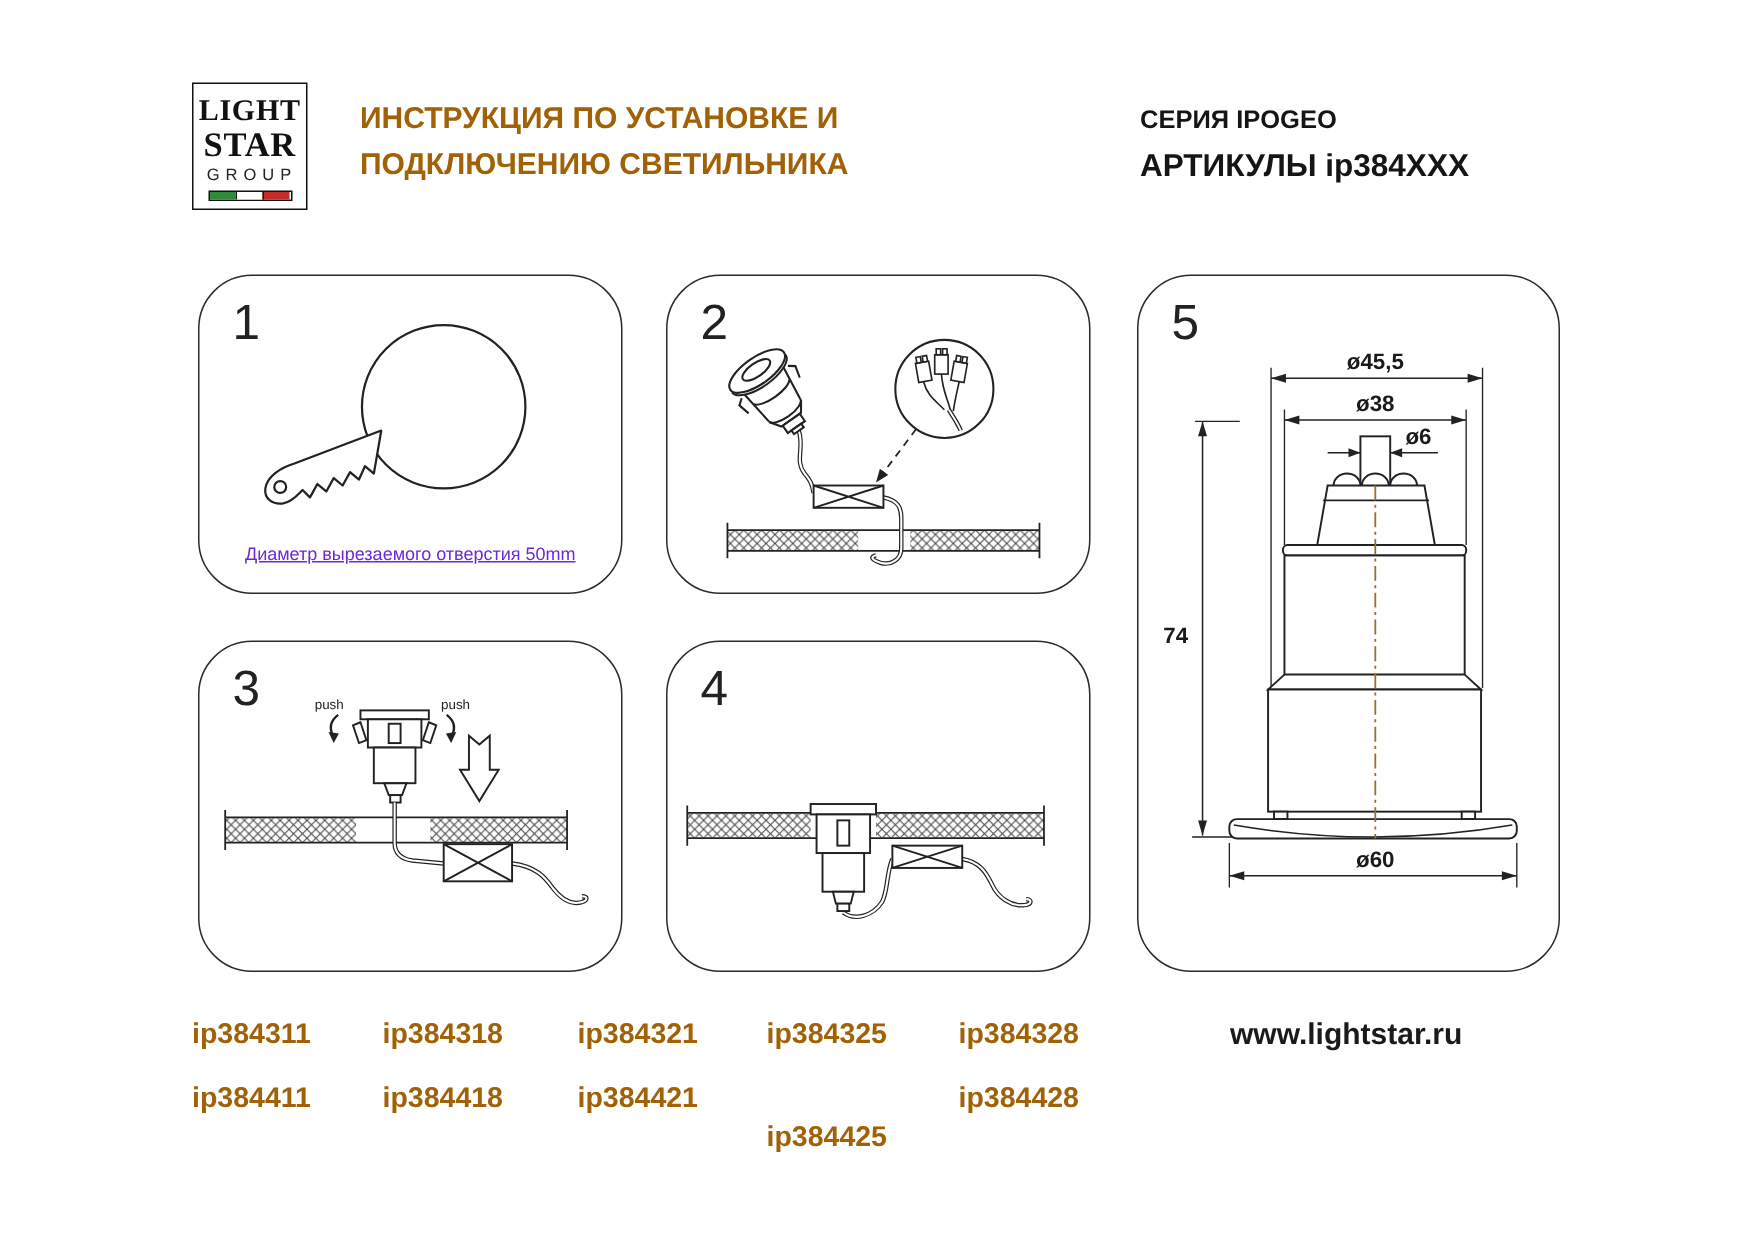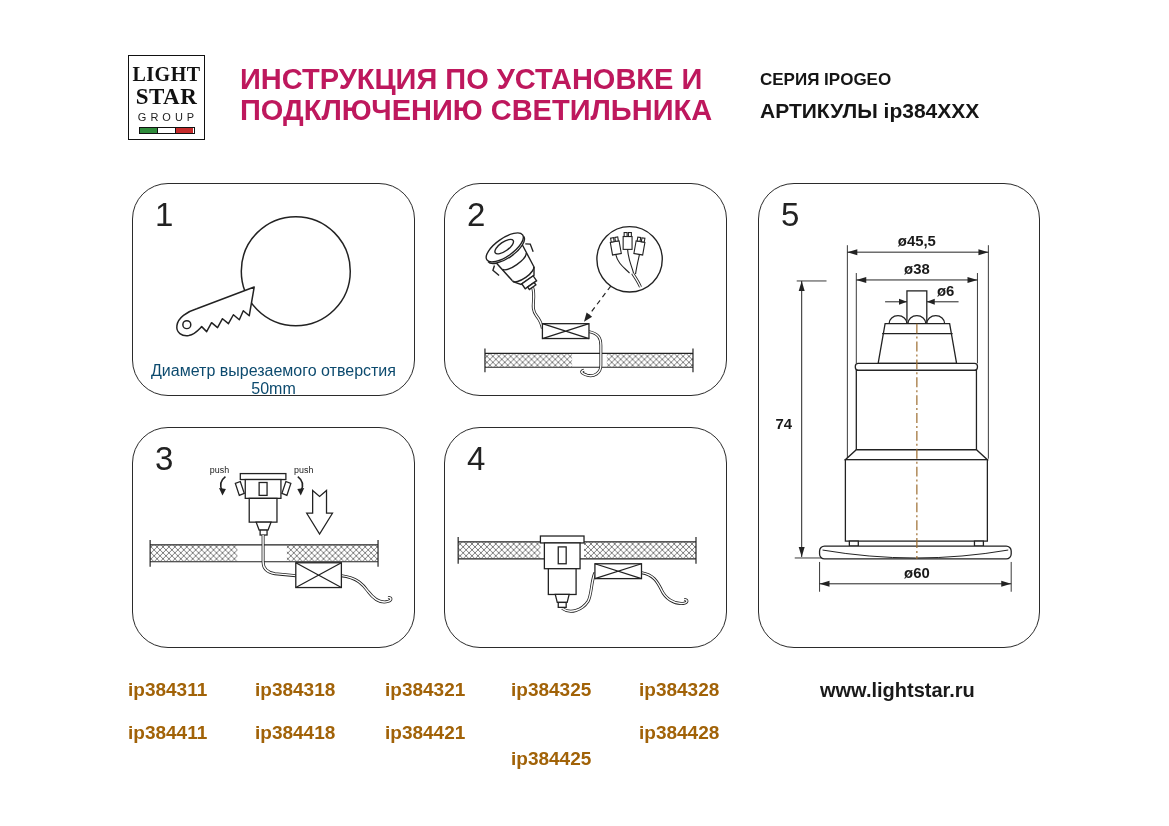--- a/index.html
+++ b/index.html
@@ -12,35 +12,35 @@
     position:absolute;left:128px;top:55px;width:77px;height:85px;
     border:1.5px solid #111;box-sizing:border-box;text-align:center;background:#fff;
   }
   .logo-light{font-family:"Liberation Serif","DejaVu Serif",serif;font-weight:700;font-size:20px;line-height:1;margin-top:8px;letter-spacing:.5px;color:#111;}
   .logo-star{font-family:"Liberation Serif","DejaVu Serif",serif;font-weight:700;font-size:23px;line-height:1;margin-top:1px;letter-spacing:.5px;color:#111;}
   .logo-group{font-size:11px;letter-spacing:4px;margin-top:3px;margin-left:3px;color:#222;}
   .logo-flag{width:56px;height:7px;margin:4px auto 0;display:flex;border:1px solid #111;box-sizing:border-box;}
   .logo-flag span{flex:1;}
   .logo-flag span + span{border-left:1px solid #111;}
   .doc-title{
-    position:absolute;left:240px;top:64px;font-size:29px;font-weight:700;line-height:31px;color:#be185d;
+    position:absolute;left:240px;top:64px;font-size:20px;font-weight:700;line-height:31px;color:#a16207;
   }
   .series-block{position:absolute;left:760px;top:70px;width:280px;}
   .series-line{font-size:17px;font-weight:700;color:#151515;}
   .articles-line{font-size:21px;font-weight:700;margin-top:9px;color:#151515;}
   
   .panel{position:absolute;border:1.6px solid #2b2b2b;border-radius:36px;background:#fff;box-sizing:border-box;}
   #p1{left:132px;top:183px;width:283px;height:213px;}
   #p2{left:444px;top:183px;width:283px;height:213px;}
   #p3{left:132px;top:427px;width:283px;height:221px;}
   #p4{left:444px;top:427px;width:283px;height:221px;}
   #p5{left:758px;top:183px;width:282px;height:465px;}
   .panel-num{position:absolute;left:22px;top:12px;font-size:33px;font-weight:400;color:#222;}
   .panel svg{position:absolute;left:0;top:0;width:100%;height:100%;}
-  .p1-caption{position:absolute;left:0;top:178px;width:100%;text-align:center;font-size:16px;color:#0c4a6e;}
+  .p1-caption{position:absolute;left:0;top:178px;width:100%;text-align:center;font-size:12px;color:#6d28d9;text-decoration:underline;}
   
   .article{position:absolute;font-size:19px;font-weight:700;color:#a16207;white-space:nowrap;}
   .website{position:absolute;left:820px;top:679px;font-size:20px;font-weight:700;color:#1a1a1a;}
   svg text{font-family:"Liberation Sans","DejaVu Sans",sans-serif;}
 </style>
 </head>
 <body>
 
 <div class="page">
 

